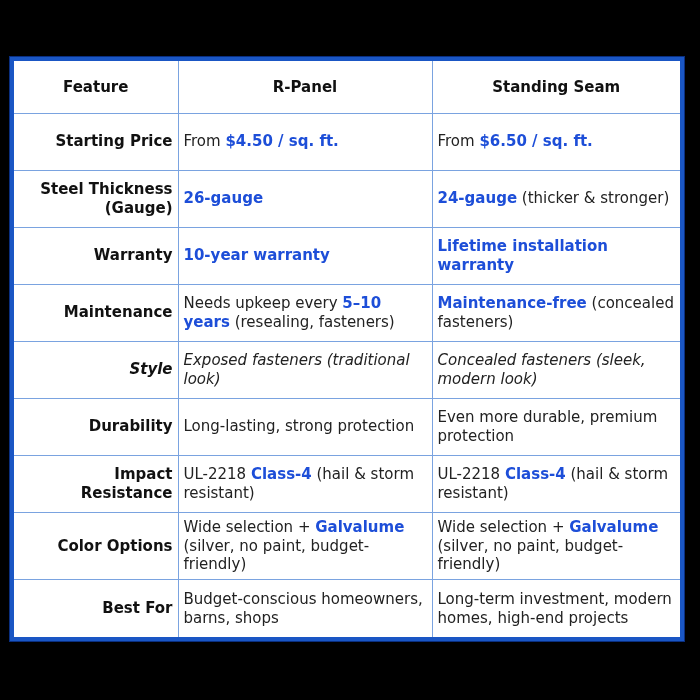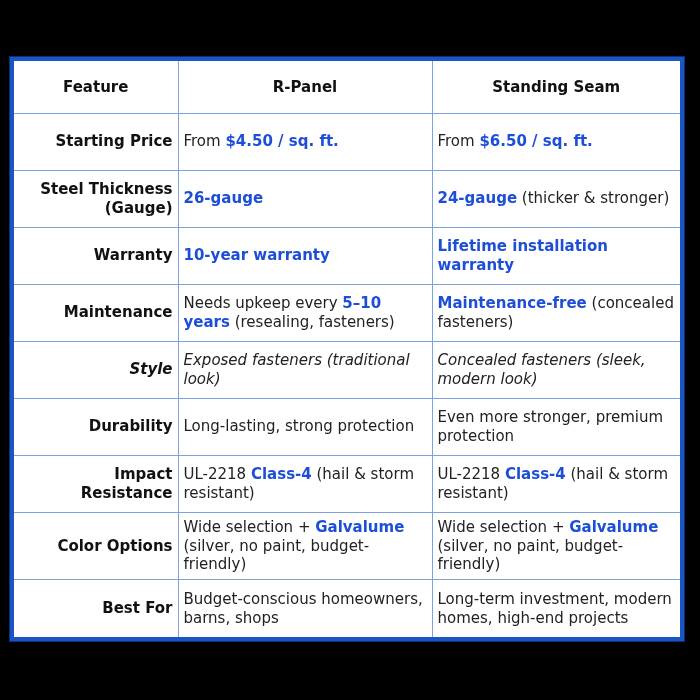--- a/index.html
+++ b/index.html
@@ -58,21 +58,21 @@
           <td><b>Maintenance-free</b><span> (concealed fasteners)</span></td>
         </tr>
         <tr style="height: 52px; font-style: italic;">
           <td class="feat">Style</td>
           <td><span>Exposed fasteners (traditional look)</span></td>
           <td><span>Concealed fasteners (sleek, modern look)</span></td>
         </tr>
         <tr style="height: 52px; margin-top: 26px;">
           <td class="feat">Durability</td>
           <td><span>Long-lasting, strong protection</span></td>
-          <td><span>Even more stronger, premium protection</span></td>
+          <td><span>Even more durable, premium protection</span></td>
         </tr>
         <tr style="height: 52px;">
           <td class="feat">Impact Resistance</td>
           <td><span>UL-2218 </span><b>Class-4</b><span> (hail &amp; storm resistant)</span></td>
           <td><span>UL-2218 </span><b>Class-4</b><span> (hail &amp; storm resistant)</span></td>
         </tr>
         <tr style="height: 62px;">
           <td class="feat">Color Options</td>
           <td><span>Wide selection + </span><b>Galvalume</b><span> (silver, no paint, budget-friendly)</span></td>
           <td><span>Wide selection + </span><b>Galvalume</b><span> (silver, no paint, budget-friendly)</span></td>

